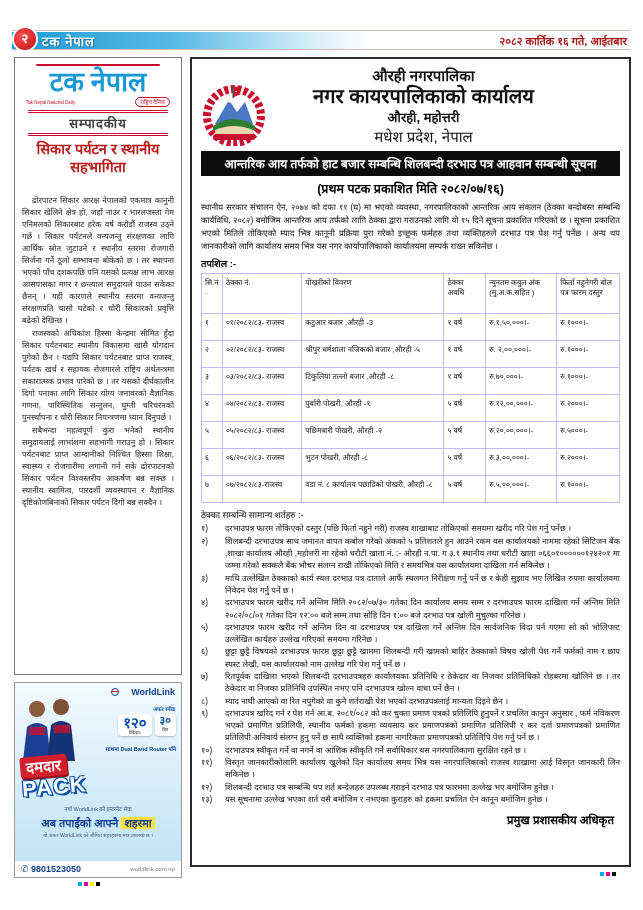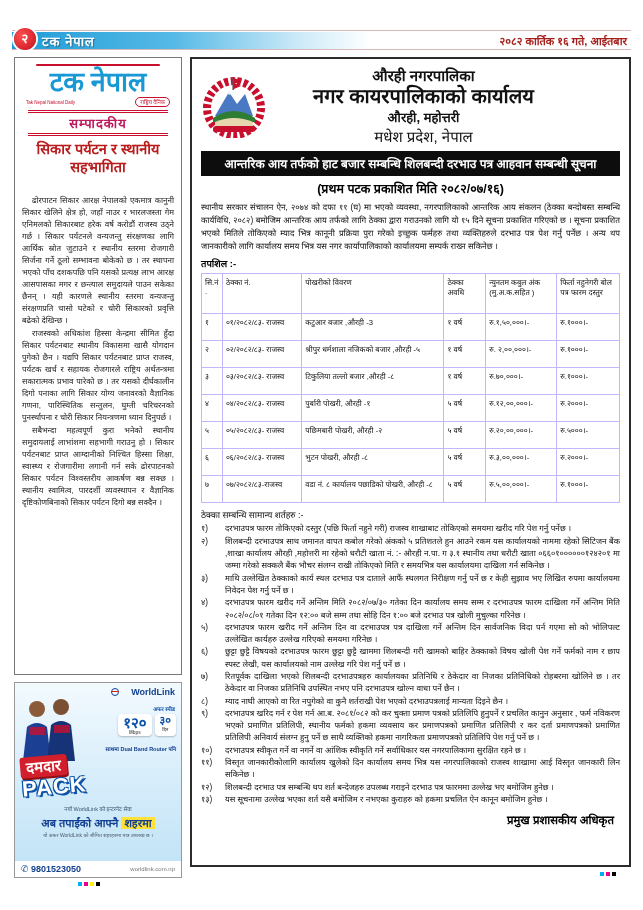--- a/index.html
+++ b/index.html
@@ -23,21 +23,21 @@
   .editorial-box { border:1px solid #777; height:618px; padding:6px 7px; overflow:hidden; background:#fff; }
   .masthead { text-align:center; border-bottom:0; }
   .mast-rule { height:2px; background:#c8102e; margin:0 14px 2px; border-radius:2px; }
   .mast-title { color:#1899d5; font-weight:bold; font-size:27px; line-height:1.05;
     font-family:"Liberation Serif","DejaVu Serif",serif; }
   .mast-sub { display:flex; justify-content:space-between; align-items:center; margin:1px 4px 3px; }
   .mast-sub-left { color:#c8102e; font-size:4.5px; }
   .mast-badge { color:#c8102e; border:1px solid #c8102e; border-radius:6px; font-size:5.5px; padding:0 4px; }
   .edit-pill { margin:2px 6px 4px; border-top:3px double #c8102e; border-bottom:3px double #c8102e;
     text-align:center; padding:1px 0; }
-  .edit-pill span { color:#be185d; font-weight:bold; font-size:13px; letter-spacing:1px; }
+  .edit-pill span { color:#404040; font-weight:bold; font-size:13px; letter-spacing:1px; }
   .edit-headline { color:#b91c1c; font-weight:bold; font-size:14.5px; text-align:center; line-height:1.25; margin-bottom:18px; }
   .edit-body { font-size:8px; line-height:1.5; text-align:justify; color:#1c1c1c; }
   .edit-body p { text-indent:10px; margin-bottom:1px; }
 
   
   .ad-box { position:absolute; left:14px; top:682px; width:168px; height:196px; border:1px solid #999;
     background:linear-gradient(180deg,#f3fafe 0%,#d9eefb 45%,#bfe2f6 100%); overflow:hidden; }
   .ad-head { display:flex; justify-content:flex-end; padding:4px 6px 0; }
   .wl-logo { display:flex; align-items:center; gap:12px; color:#123f8f; font-weight:bold; font-size:9px; }
   .wl-globe { width:8px; height:8px; border-radius:50%; border:1.5px solid #123f8f; position:relative; }
@@ -63,21 +63,21 @@
   .ad-foot { position:absolute; left:0; right:0; bottom:0; height:16px; background:#ffffff;
     display:flex; align-items:center; justify-content:space-between; padding:0 6px; }
   .ad-phone { font-weight:bold; font-size:9px; color:#123f8f; }
   .ad-site { font-size:6px; color:#777; }
   .regdots { position:absolute; display:flex; gap:2px; }
   .regdots i { width:4px; height:4px; display:block; }
 
   
   .notice { position:absolute; left:190px; top:57px; width:441px; height:810px; border:2px solid #2b2b2b;
     padding:6px 9px 4px; background:#fff; overflow:hidden; }
-  .n-head { display:flex; align-items:center; }
+  .n-head { display:flex; align-items:flex-end; }
   .n-logo { flex:0 0 66px; }
   .n-head-text { flex:1; text-align:center; padding-right:40px; }
   .n-line1 { font-weight:bold; font-size:15px; color:#111; }
   .n-line2 { font-weight:bold; font-size:20px; color:#111; line-height:1.15; }
   .n-line3 { font-weight:bold; font-size:13px; color:#111; }
   .n-line4 { font-size:15px; color:#111; }
   .n-banner { background:#0d0d0d; color:#fff; font-weight:bold; font-size:12px; text-align:center;
     padding:4px 2px; margin:5px 0 4px; }
   .n-pubdate { text-align:center; font-weight:bold; font-size:12.5px; margin:2px 0 4px; }
   .n-intro { font-size:8.3px; line-height:1.55; text-align:justify; color:#111; }

